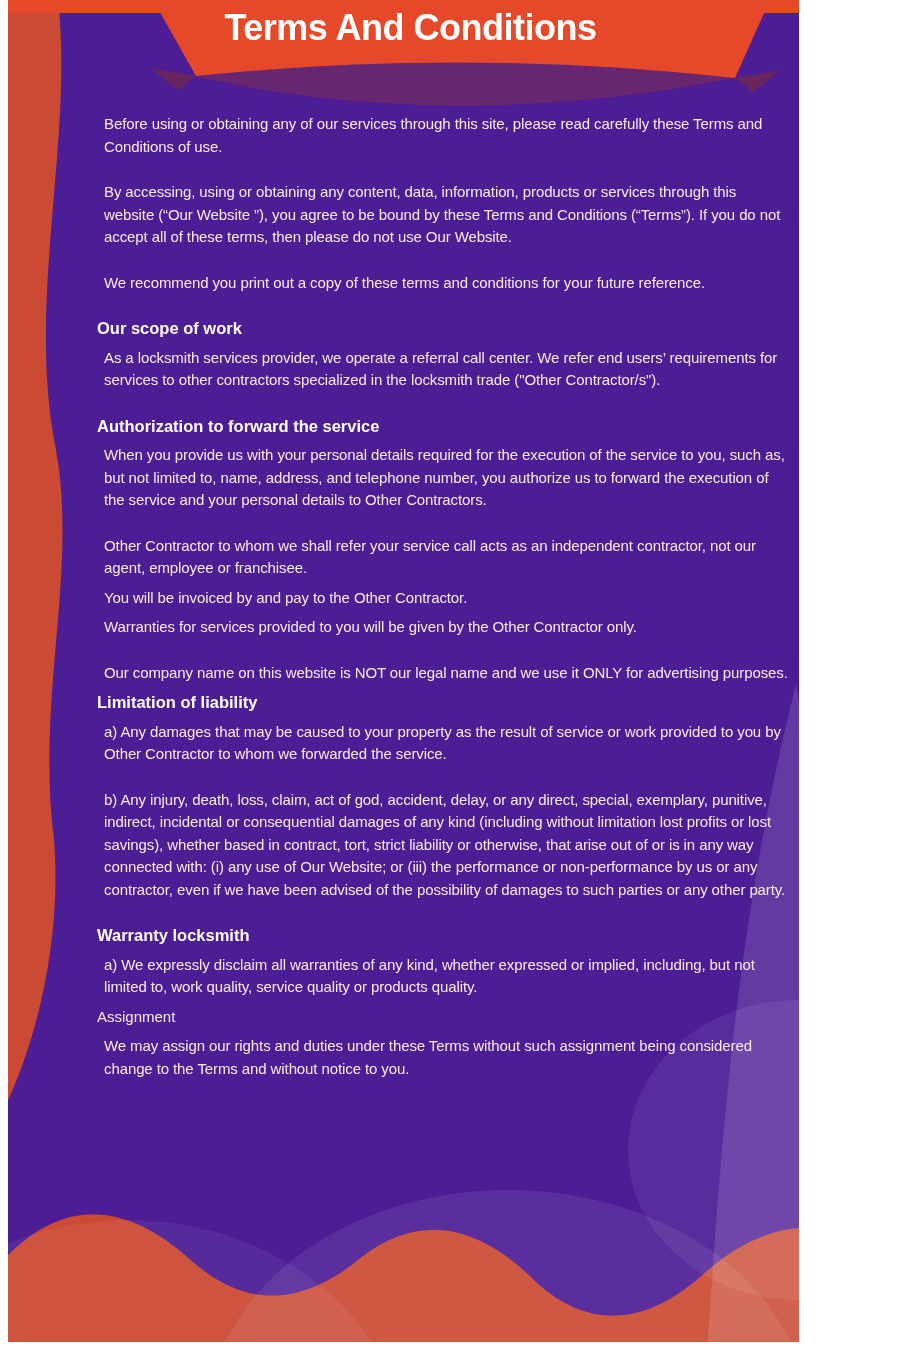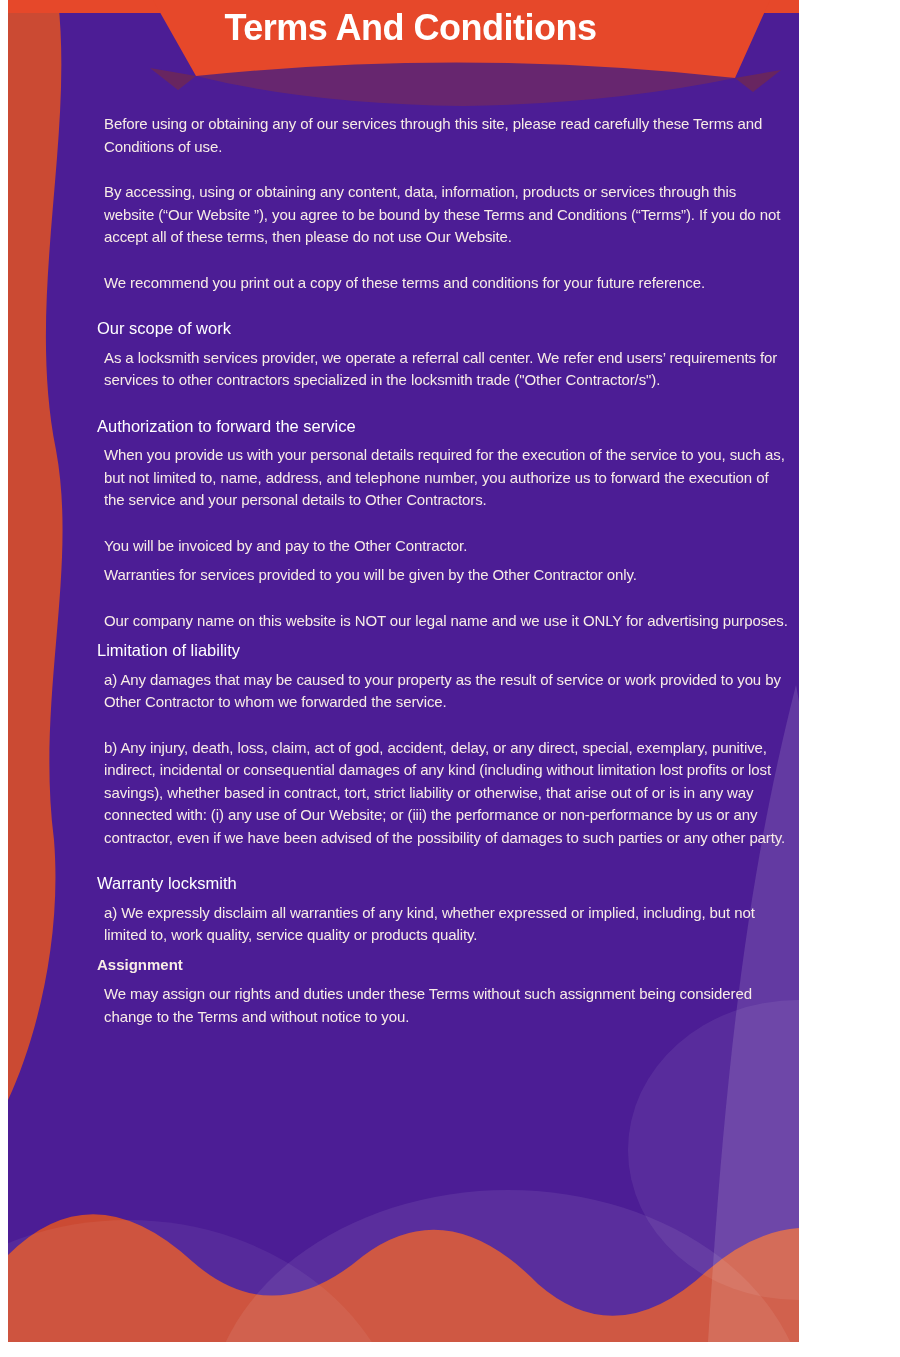--- a/index.html
+++ b/index.html
@@ -28,23 +28,23 @@
   .content{
     position:absolute;z-index:4;
     left:89px;top:106px;width:700px;
     color:#f8ece6;
     font-size:15px;line-height:22.5px;letter-spacing:-0.1px;
   }
   .para{margin:7px;}
   .para.gap{margin-bottom:23px;}
   .heading{
     margin:0;font-size:16.5px;line-height:22.5px;
-    font-weight:normal;color:#ffffff;letter-spacing:0;
+    font-weight:bold;color:#ffffff;letter-spacing:0;
   }
-  .heading.plain{font-weight:bold;font-size:15px;color:#f8ece6;}
+  .heading.plain{font-weight:normal;font-size:15px;color:#f8ece6;}
 </style>
 </head>
 <body>
 
 <div class="poster">
   <div class="canvas">
 
     <svg class="bg-svg" width="887" height="1342" viewBox="0 0 887 1342" aria-hidden="true">
       <path d="M0,0 L50,0 C66,140 18,300 48,450 C70,570 28,700 46,840 C54,940 28,1040 0,1100 Z" fill="#cb4a33"></path>
       <path d="M887,0 L887,1342 L795,1342 C822,1150 800,950 830,760 C806,560 836,330 806,130 C798,70 812,24 820,0 Z" fill="#cb4a33"></path>
@@ -67,20 +67,21 @@
     <h1 class="page-title">Terms And Conditions</h1>
 
     <main class="content">
         <p class="para gap">Before using or obtaining any of our services through this site, please read carefully these Terms and Conditions of use.</p>
         <p class="para gap">By accessing, using or obtaining any content, data, information, products or services through this website (“Our Website ”), you agree to be bound by these Terms and Conditions (“Terms”). If you do not accept all of these terms, then please do not use Our Website.</p>
         <p class="para gap">We recommend you print out a copy of these terms and conditions for your future reference.</p>
         <h2 class="heading">Our scope of work</h2>
         <p class="para gap">As a locksmith services provider, we operate a referral call center. We refer end users’ requirements for services to other contractors specialized in the locksmith trade ("Other Contractor/s").</p>
         <h2 class="heading">Authorization to forward the service</h2>
         <p class="para gap">When you provide us with your personal details required for the execution of the service to you, such as, but not limited to, name, address, and telephone number, you authorize us to forward the execution of the service and your personal details to Other Contractors.</p>
+        <p class="para">Other Contractor to whom we shall refer your service call acts as an independent contractor, not our agent, employee or franchisee.</p>
         <p class="para">You will be invoiced by and pay to the Other Contractor.</p>
         <p class="para gap">Warranties for services provided to you will be given by the Other Contractor only.</p>
         <p class="para">Our company name on this website is NOT our legal name and we use it ONLY for advertising purposes.</p>
         <h2 class="heading">Limitation of liability</h2>
         <p class="para gap">a) Any damages that may be caused to your property as the result of service or work provided to you by Other Contractor to whom we forwarded the service.</p>
         <p class="para gap">b) Any injury, death, loss, claim, act of god, accident, delay, or any direct, special, exemplary, punitive, indirect, incidental or consequential damages of any kind (including without limitation lost profits or lost savings), whether based in contract, tort, strict liability or otherwise, that arise out of or is in any way connected with: (i) any use of Our Website; or (iii) the performance or non-performance by us or any contractor, even if we have been advised of the possibility of damages to such parties or any other party.</p>
         <h2 class="heading">Warranty locksmith</h2>
         <p class="para">a) We expressly disclaim all warranties of any kind, whether expressed or implied, including, but not limited to, work quality, service quality or products quality.</p>
         <h2 class="heading plain">Assignment</h2>
         <p class="para">We may assign our rights and duties under these Terms without such assignment being considered change to the Terms and without notice to you.</p>

